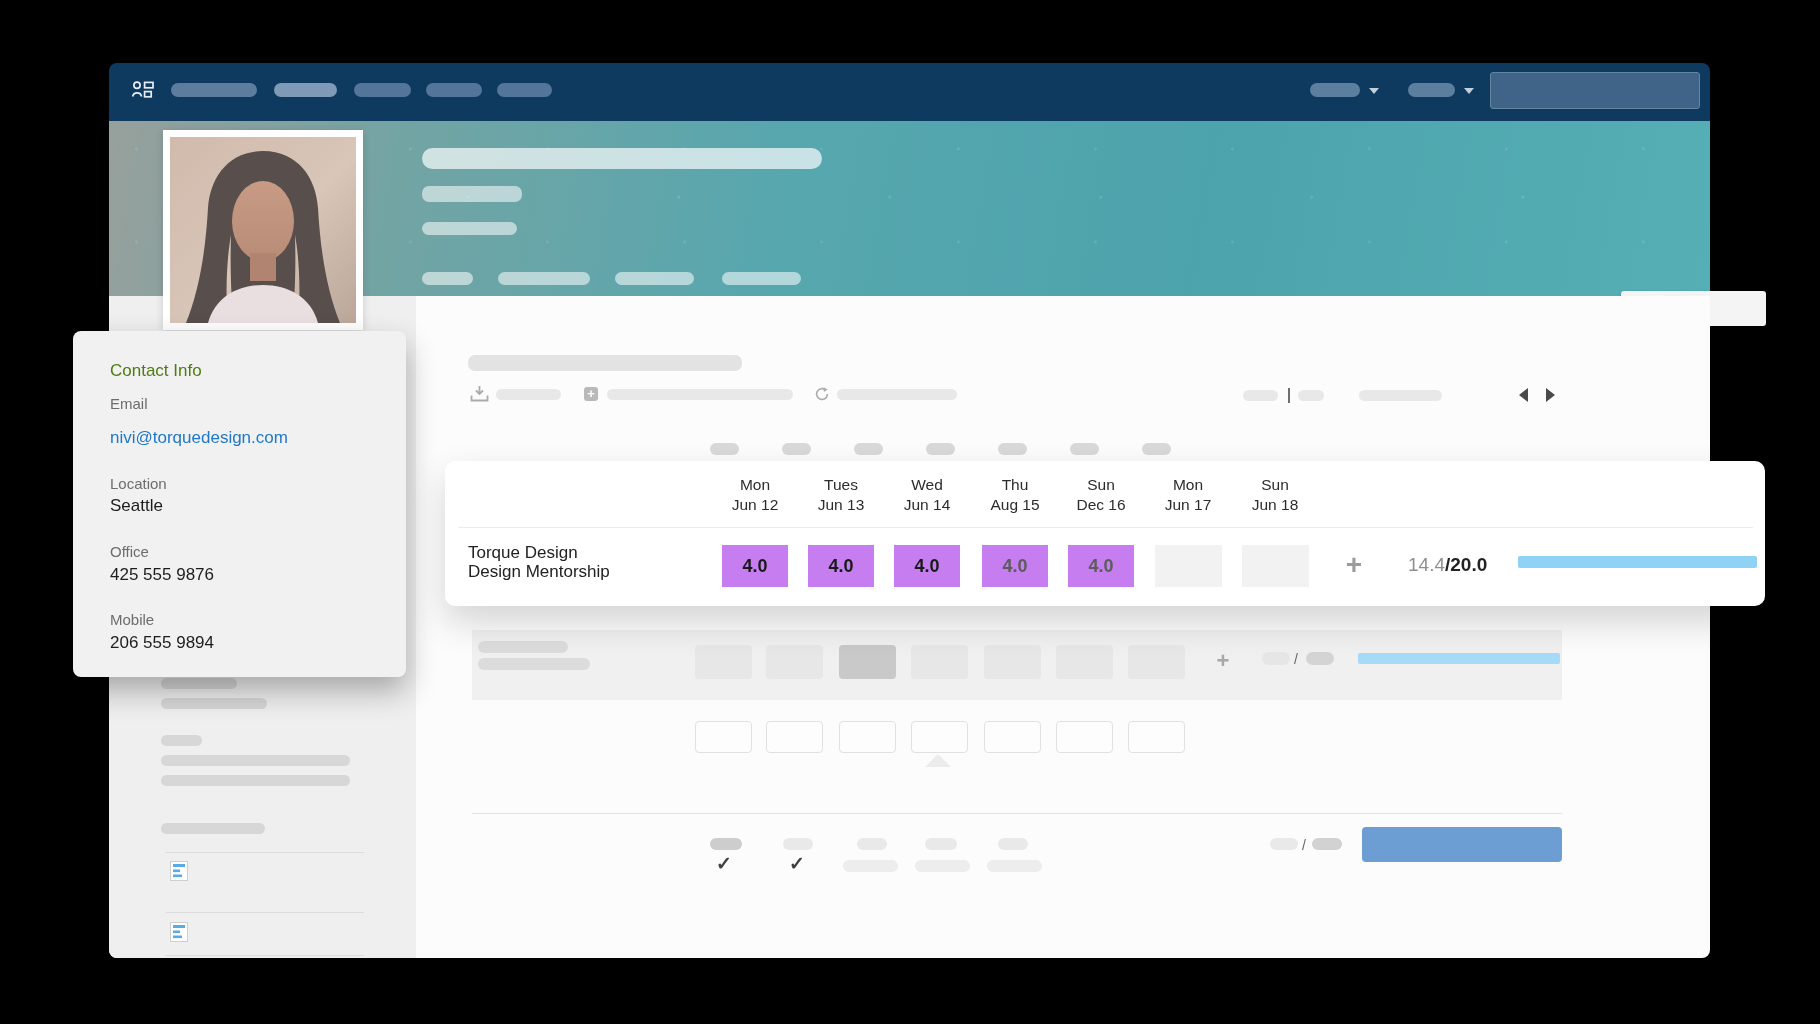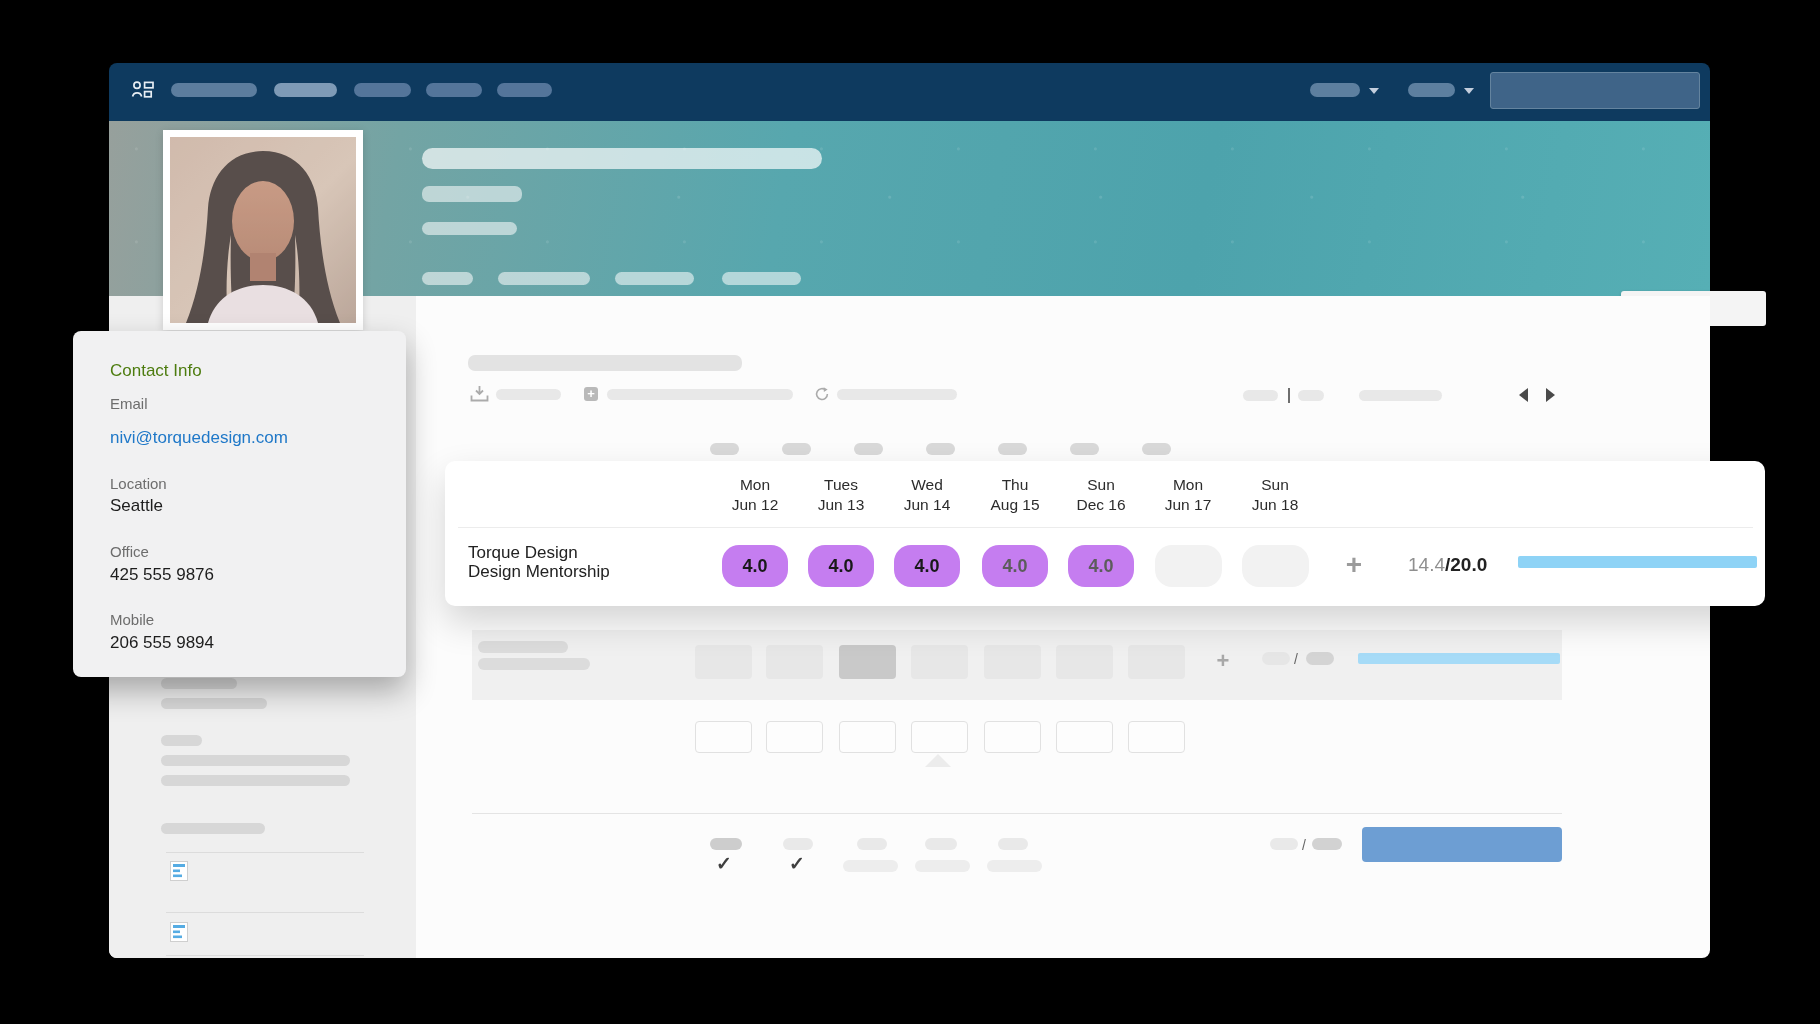--- a/index.html
+++ b/index.html
@@ -56,21 +56,21 @@
   .tri-r{width:0;height:0;border-top:7px solid transparent;border-bottom:7px solid transparent;
          border-left:9px solid #4a4a4a;}
   .daypill{top:443px;width:29px;height:12px;background:#d9d9d9;border-radius:6px;}
 
   
   .ts-card{left:445px;top:461px;width:1320px;height:145px;background:#fff;border-radius:10px;
            z-index:7;box-shadow:0 16px 36px rgba(0,0,0,.16);}
   .ts-col{top:14px;width:86px;text-align:center;font-size:15.5px;color:#2c2c2c;line-height:20px;}
   .ts-divider{left:13px;top:66px;width:1295px;height:1px;background:#ececec;}
   .ts-label{left:23px;top:82px;font-size:17px;color:#222;line-height:19px;}
-  .ts-cell{top:84px;width:66px;height:42px;border-radius:17px;display:flex;align-items:center;
+  .ts-cell{top:84px;width:66px;height:42px;border-radius:0;display:flex;align-items:center;
            justify-content:center;font-size:18px;font-weight:700;}
   .cell-filled{background:#c57df0;}
   .cell-dark{color:#191919;}
   .cell-muted{color:#5c5c5c;}
   .cell-empty{background:#f2f2f2;}
   .ts-plus{left:893px;top:88px;width:32px;height:32px;color:#9b9b9b;font-size:28px;font-weight:700;
            display:flex;align-items:center;justify-content:center;cursor:pointer;}
   .ts-total{left:963px;top:93px;font-size:19px;}
   .tt-cur{color:#8f8f8f;}
   .tt-max{color:#222;font-weight:600;}

